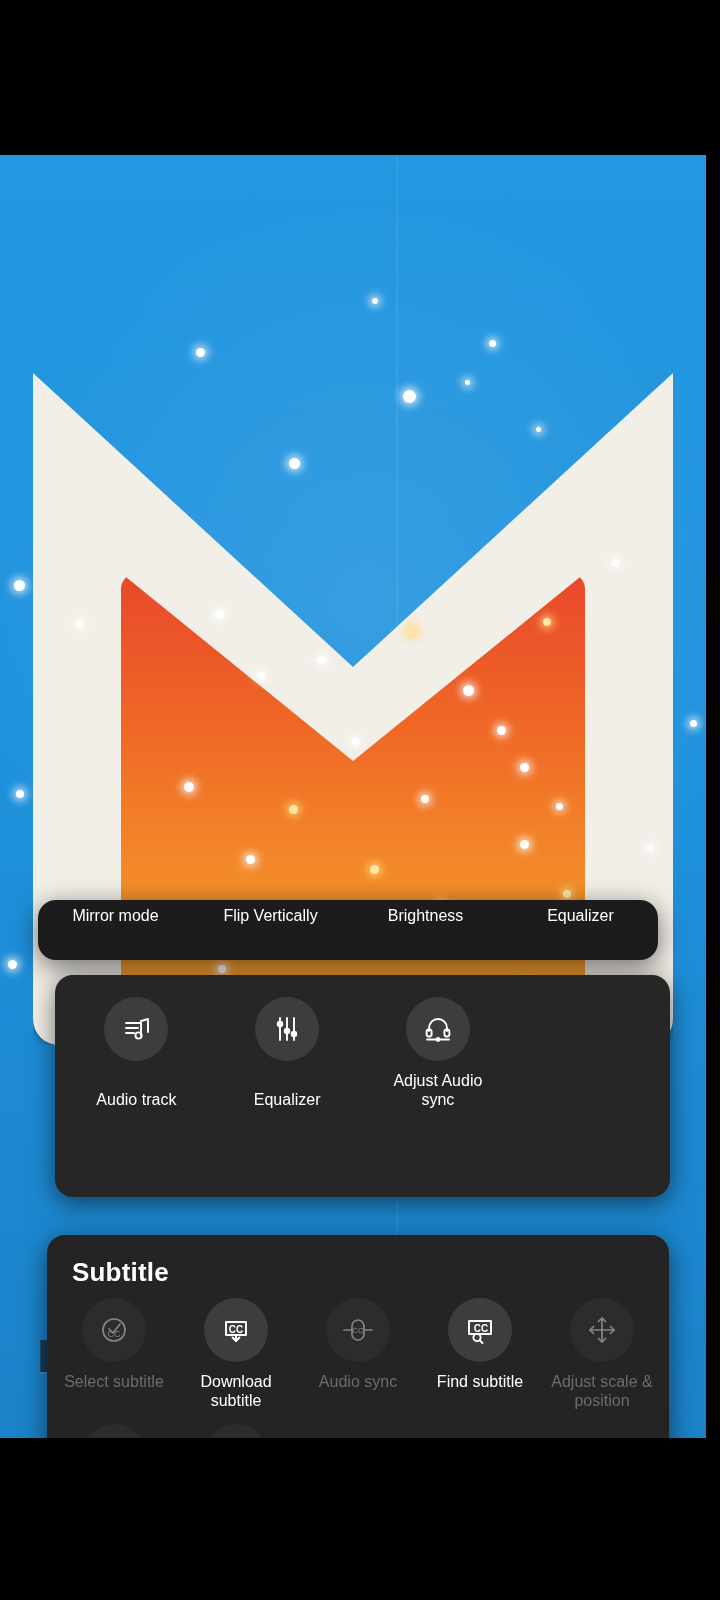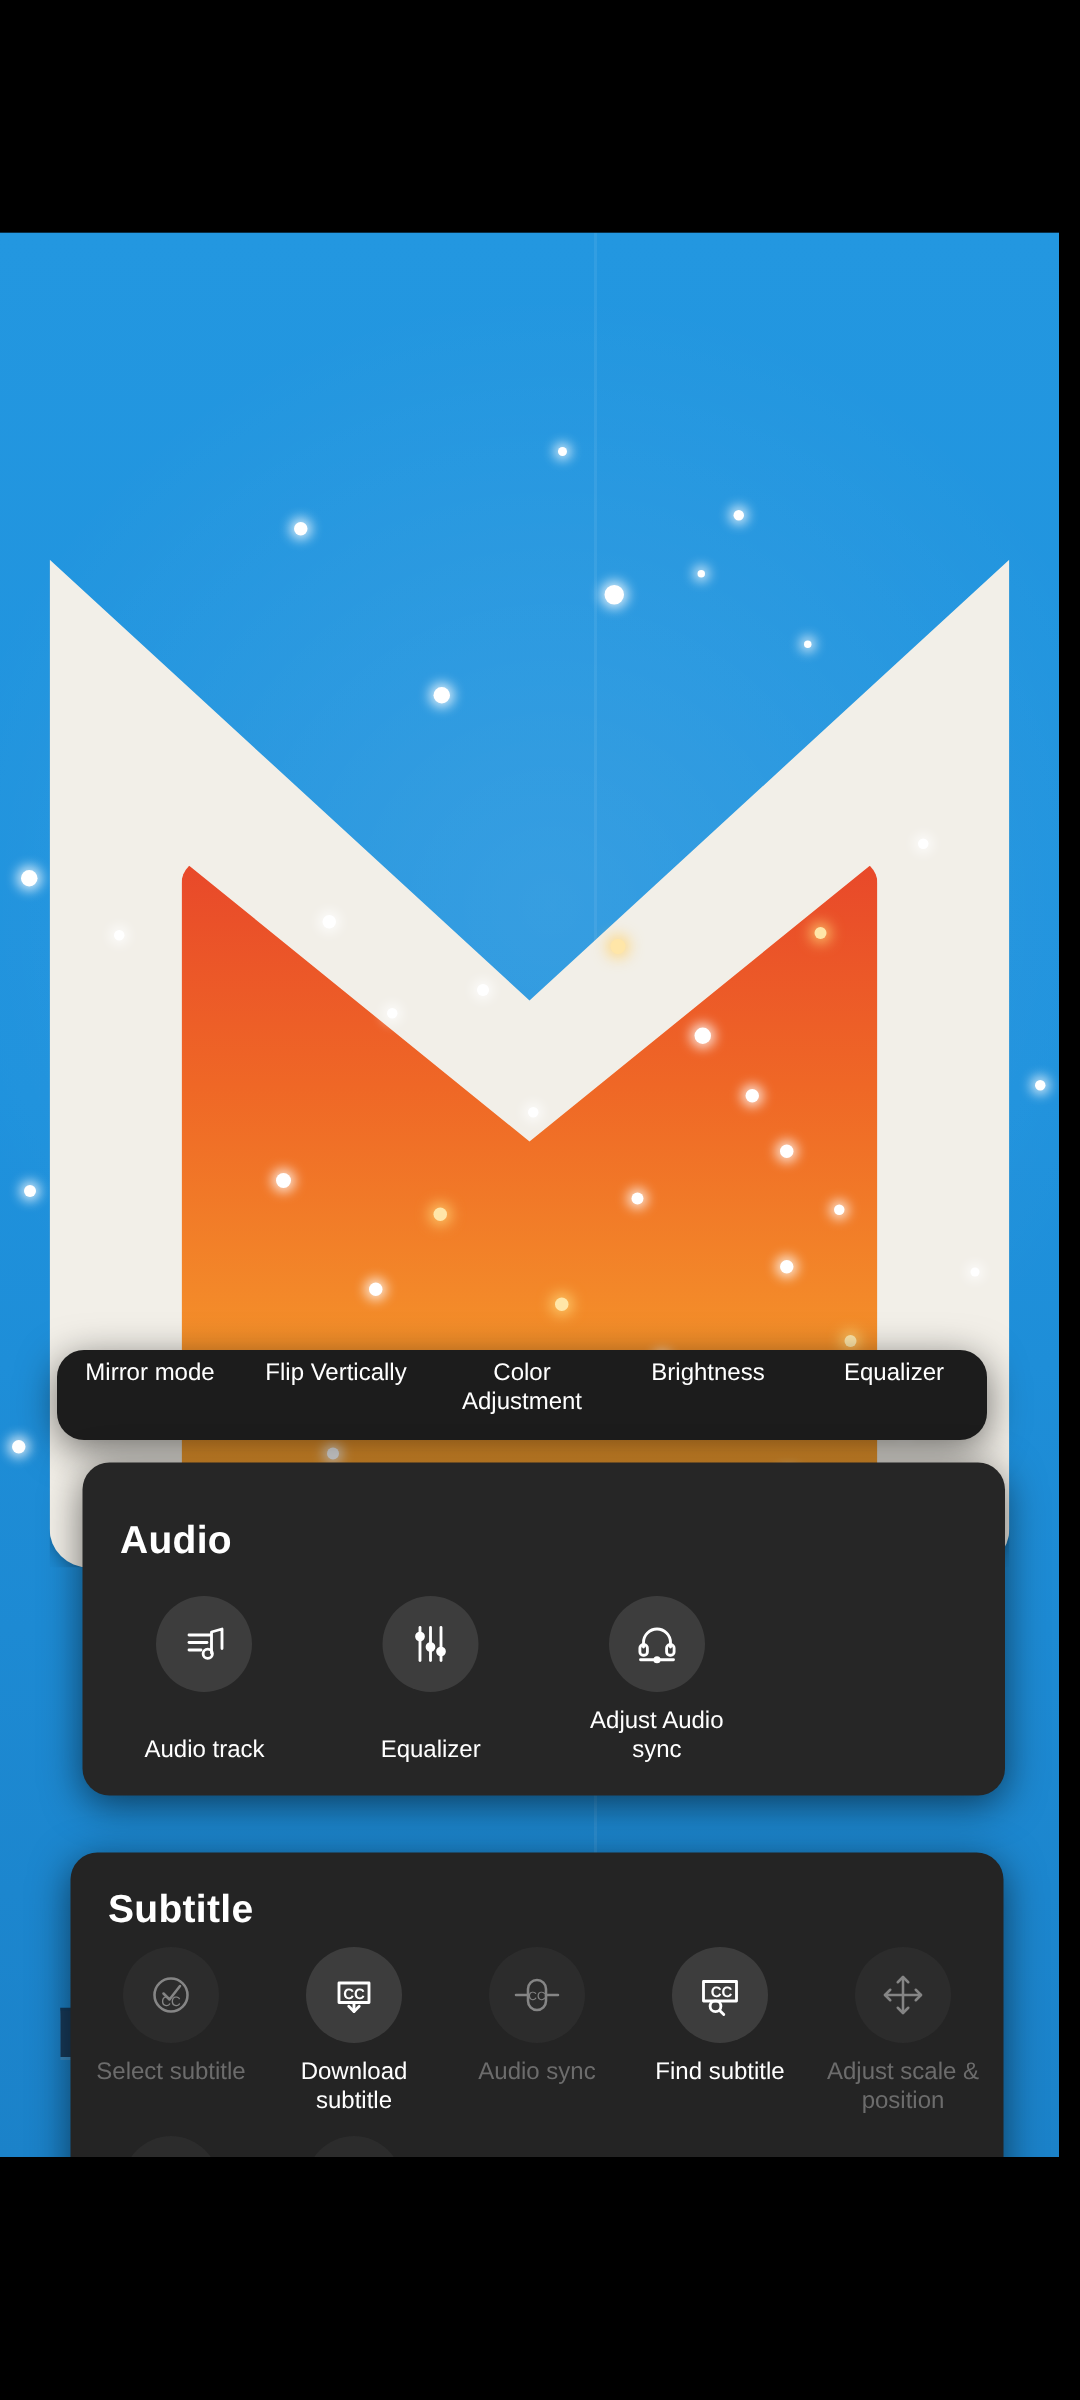--- a/index.html
+++ b/index.html
@@ -226,28 +226,26 @@
       <div class="sp" style="left:600px;top:795px;width:7px;height:7px;"></div>
     </div>
 
     <div id="watermark">narevine.com</div>
   </div>
 
   <div id="panel-video" class="panel">
     <div class="row">
       <div class="cell">Mirror mode</div>
       <div class="cell">Flip Vertically</div>
-      <div class="cell">Color Adjustment</div>
       <div class="cell">Brightness</div>
       <div class="cell">Equalizer</div>
     </div>
   </div>
 
   <div id="panel-audio" class="panel">
-    <div class="panel-title">Audio</div>
     <div class="grid">
 
       <div class="item enabled">
         <div class="circle">
           <span class="icon">
             <svg width="32" height="32" viewBox="0 0 32 32" fill="none" stroke="#fff" stroke-width="1.9" stroke-linecap="round">
               <line x1="6" y1="10" x2="20" y2="10"></line>
               <line x1="6" y1="15" x2="18" y2="15"></line>
               <line x1="6" y1="20" x2="14" y2="20"></line>
               <path d="M21 22V8l7-2v13" stroke-linejoin="round"></path>

